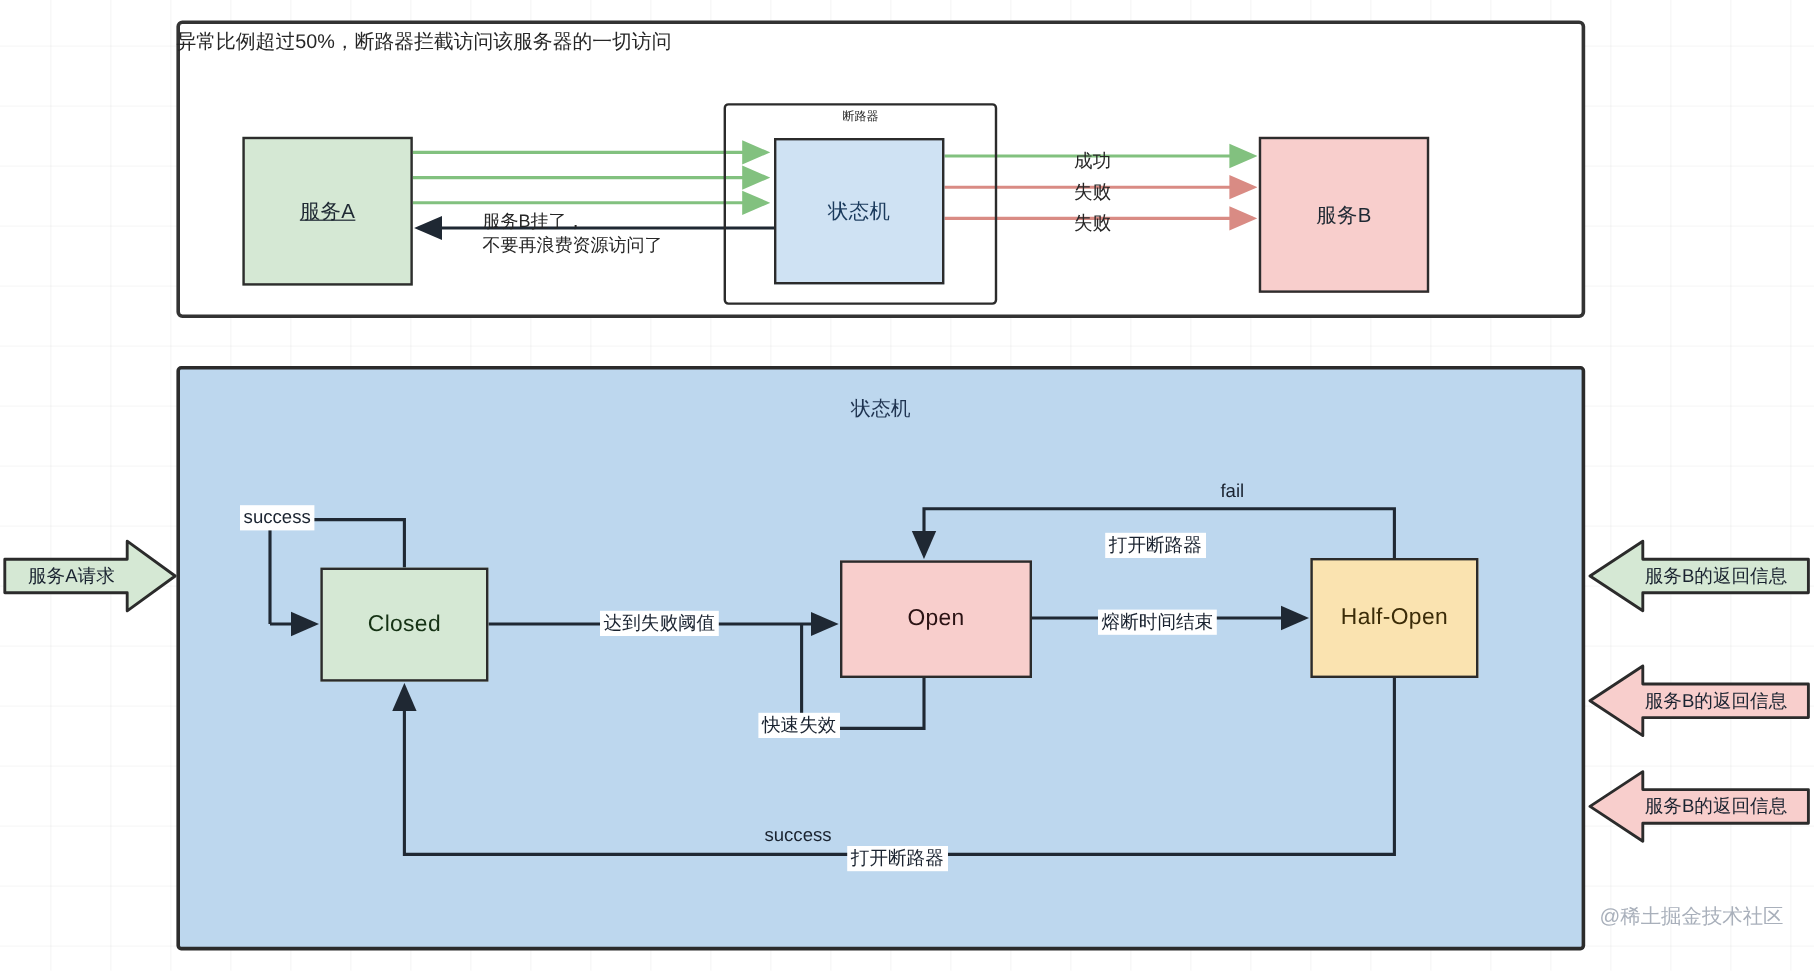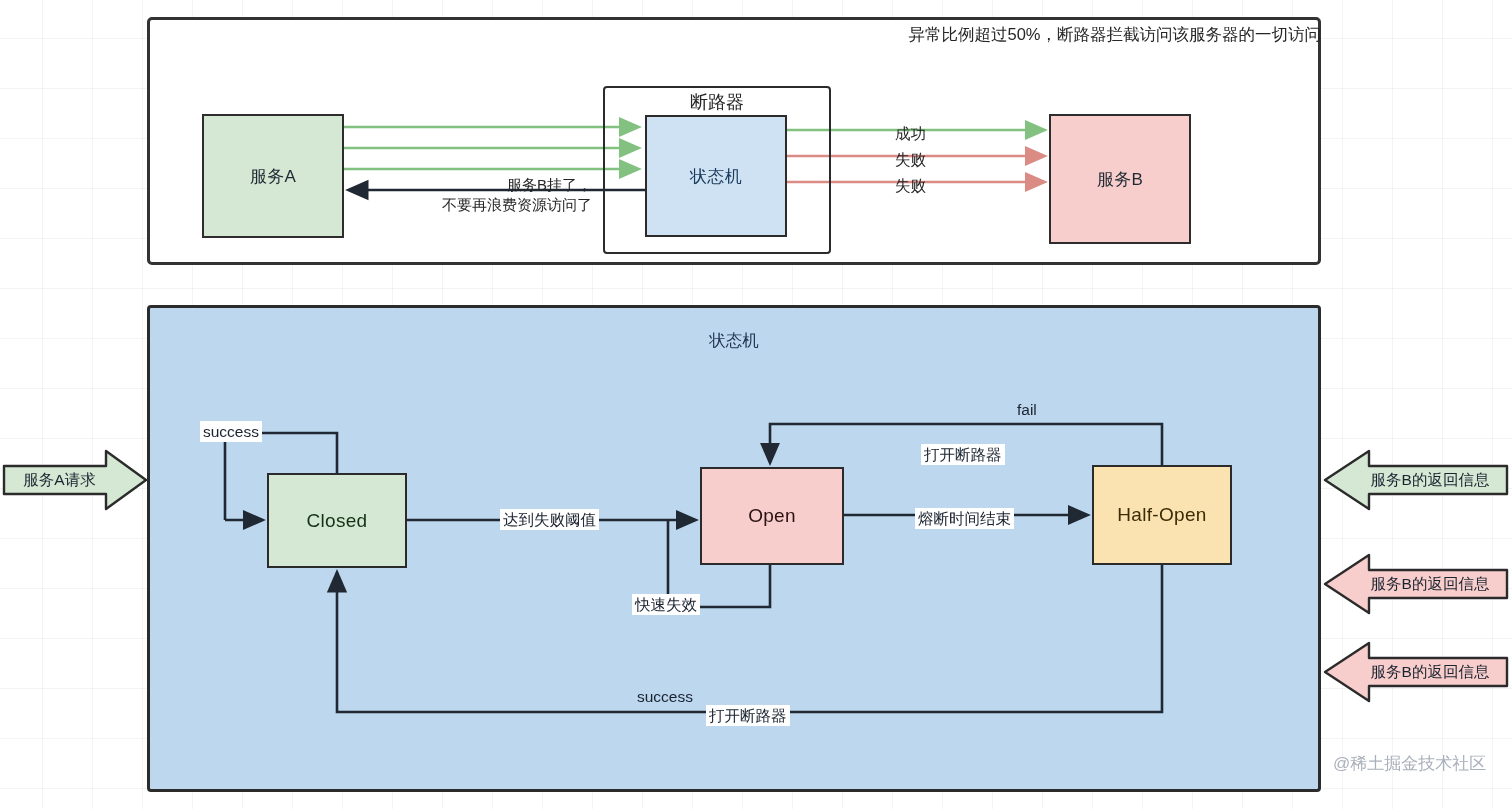--- a/index.html
+++ b/index.html
@@ -46,39 +46,39 @@
     border: 3px solid #333333;
     border-radius: 5px;
     background: #ffffff;
   }
 
   
   #top-panel { left: 147px; top: 17px; width: 1174px; height: 248px; }
   #top-title {
     position: absolute;
     left: 147px; top: 24px; width: 1174px;
-    text-align: right;
+    text-align: left;
     font-size: 16.5px;
     color: #262626;
   }
   #svc-a-box {
     left: 202px; top: 114px; width: 142px; height: 124px;
-    background: #d5e8d4; border-color: #2d2d2d;
+    background: #d5e8d4; border-color: #2d2d2d; text-decoration: underline;
   }
   #breaker-outer {
     position: absolute;
     left: 603px; top: 86px; width: 228px; height: 168px;
     box-sizing: border-box;
     border: 2.5px solid #2b2b2b;
     border-radius: 4px;
     background: transparent;
   }
   #breaker-title {
     position: absolute; left: 603px; top: 90px; width: 228px;
-    text-align: center; font-size: 18px; color: #262626;
+    text-align: center; font-size: 10px; color: #262626;
   }
   #state-machine-box {
     left: 645px; top: 115px; width: 142px; height: 122px;
     background: #cfe2f3; border-color: #2b2b2b; color: #1a3a5c;
   }
   #svc-b-box {
     left: 1049px; top: 114px; width: 142px; height: 130px;
     background: #f8cecc; border-color: #2d2d2d;
   }
   .edge-label-top {
@@ -87,42 +87,42 @@
     color: #262626;
     white-space: nowrap;
   }
   #lbl-success-top { left: 895px; top: 124px; }
   #lbl-fail-top-1  { left: 895px; top: 150px; }
   #lbl-fail-top-2  { left: 895px; top: 176px; }
   #lbl-down-msg {
     position: absolute;
     left: 402px; top: 175px;
     width: 190px;
-    text-align: right;
+    text-align: left;
     font-size: 15px;
     line-height: 1.35;
     color: #262626;
   }
 
   
   #bottom-panel {
     left: 147px; top: 305px; width: 1174px; height: 487px;
     background: #bdd7ee; border: 3px solid #2b2b2b; border-radius: 4px;
     position: absolute; box-sizing: border-box;
   }
   #bottom-title {
     position: absolute; left: 147px; top: 330px; width: 1174px;
     text-align: center; font-size: 16.5px; color: #1f3350;
   }
   #closed-box {
     left: 267px; top: 473px; width: 140px; height: 95px;
     background: #d5e8d4; border-color: #2b2b2b; font-size: 19px; color: #153214;
   }
   #open-box {
-    left: 700px; top: 467px; width: 144px; height: 98px;
+    left: 700px; top: 467px; width: 160px; height: 98px;
     background: #f8cecc; border-color: #2b2b2b; font-size: 19px; color: #2b1314;
   }
   #halfopen-box {
     left: 1092px; top: 465px; width: 140px; height: 100px;
     background: #fae3b0; border-color: #2b2b2b; font-size: 19px; color: #3b2c08;
   }
   .edge-label {
     position: absolute;
     font-size: 15.5px;
     color: #1a2330;

